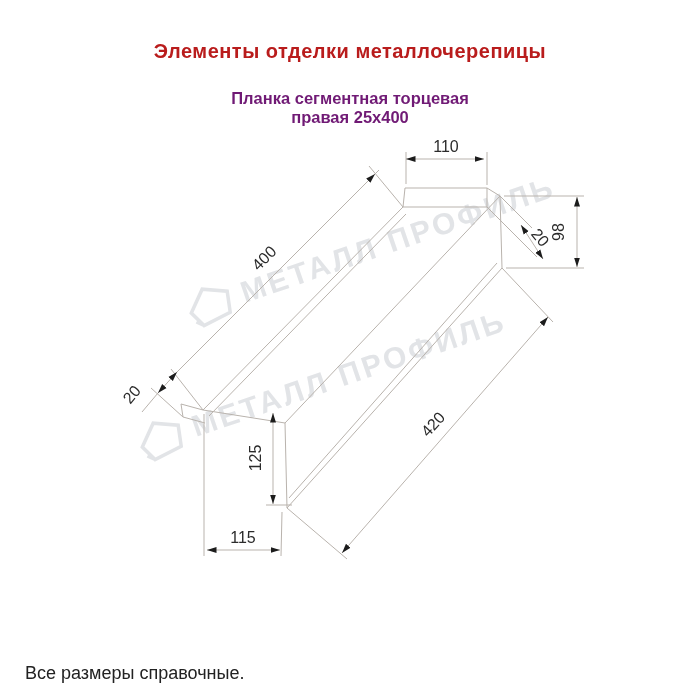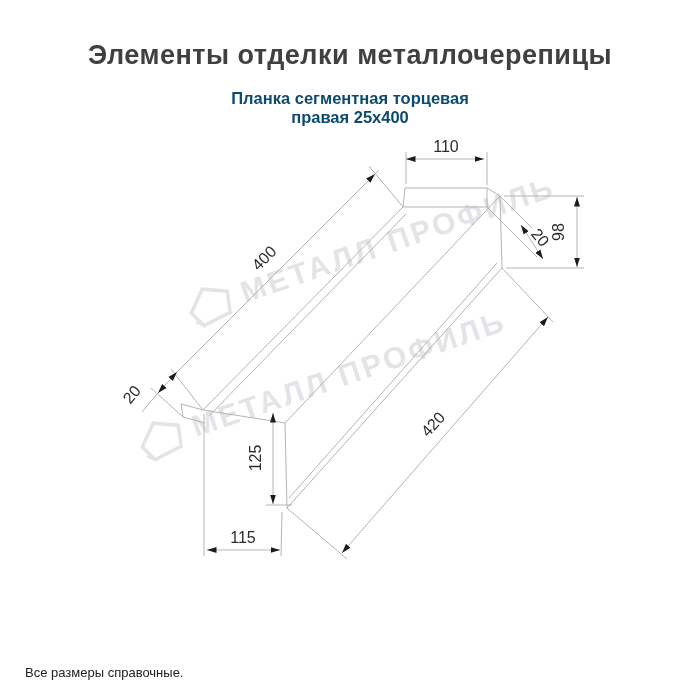--- a/index.html
+++ b/index.html
@@ -1,22 +1,22 @@
 <!DOCTYPE html>
 <html><head>
 <meta charset="utf-8">
 <style>
   html,body{margin:0;padding:0;background:#ffffff;}
   .page{position:relative;width:700px;height:700px;background:#ffffff;overflow:hidden;
         font-family:"Liberation Sans", sans-serif;}
   .title{position:absolute;top:40px;left:0;right:0;text-align:center;
-         font-size:27px;font-weight:bold;color:#404040;letter-spacing:0.5px;}
+         font-size:20px;font-weight:bold;color:#b91c1c;letter-spacing:0.5px;}
   .subtitle{position:absolute;top:89px;left:0;right:0;text-align:center;
-            font-size:16.5px;font-weight:bold;color:#0c4a6e;line-height:19px;}
-  .footer{position:absolute;left:25px;bottom:18px;font-size:13px;color:#222222;line-height:18px;}
+            font-size:16.5px;font-weight:bold;color:#701a75;line-height:19px;}
+  .footer{position:absolute;left:25px;bottom:18px;font-size:18px;color:#222222;line-height:18px;}
   svg{position:absolute;left:0;top:0;}
   .dln{stroke:#b9b3ad;stroke-width:1;fill:none;}
   .dimtxt{font-family:"Liberation Sans", sans-serif;font-size:16px;fill:#2b2b2b;}
   .wm{fill:#e2e4e7;font-weight:bold;font-size:30px;letter-spacing:3px;
       font-family:"Liberation Sans", sans-serif;}
   .wmlogo{stroke:#e2e4e7;stroke-width:3.5;fill:none;}
 </style>
 </head>
 <body>
 

